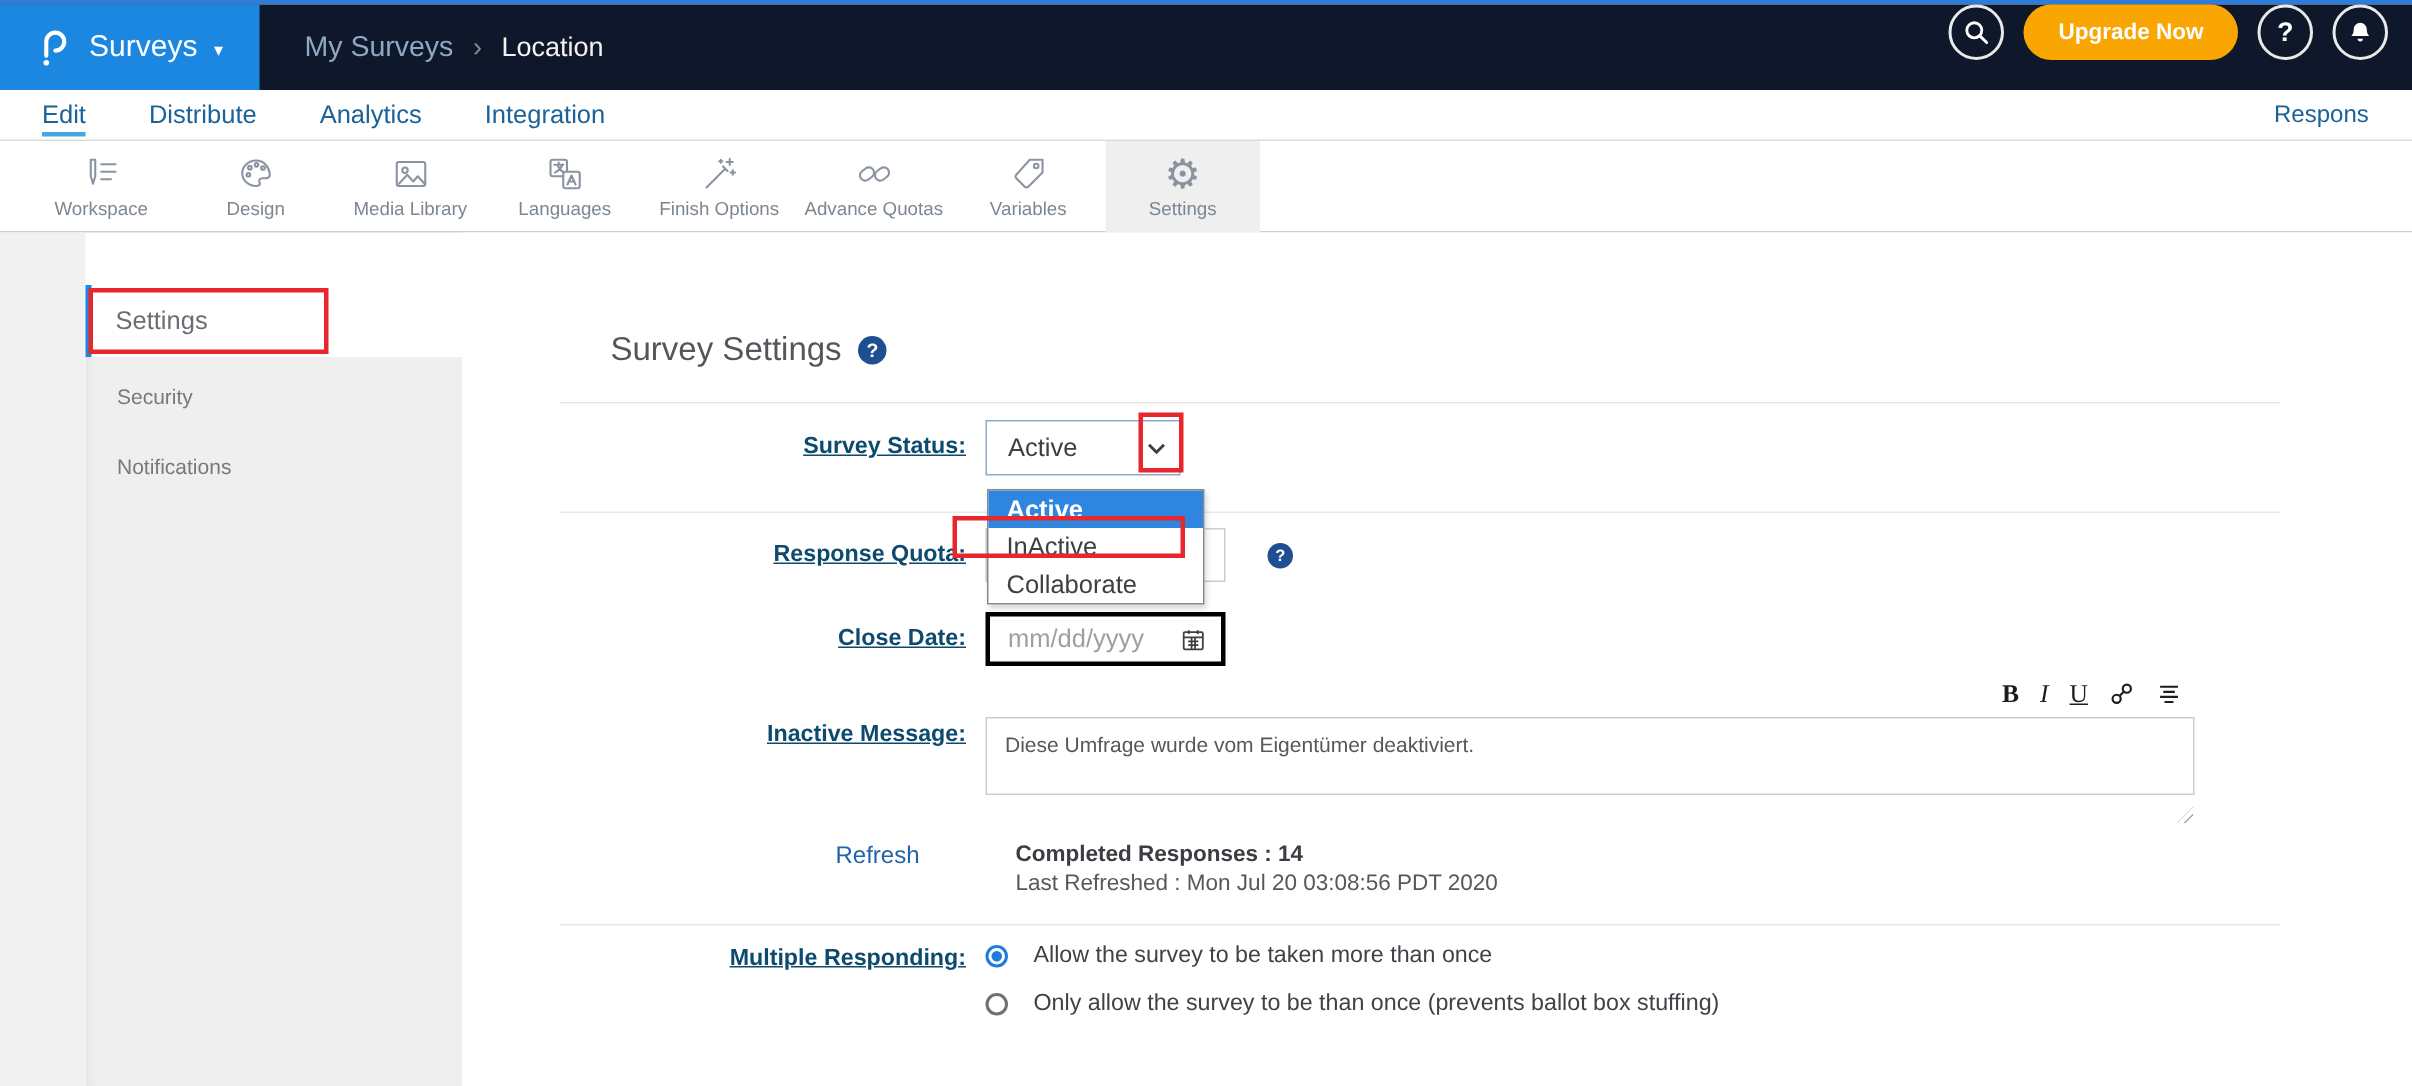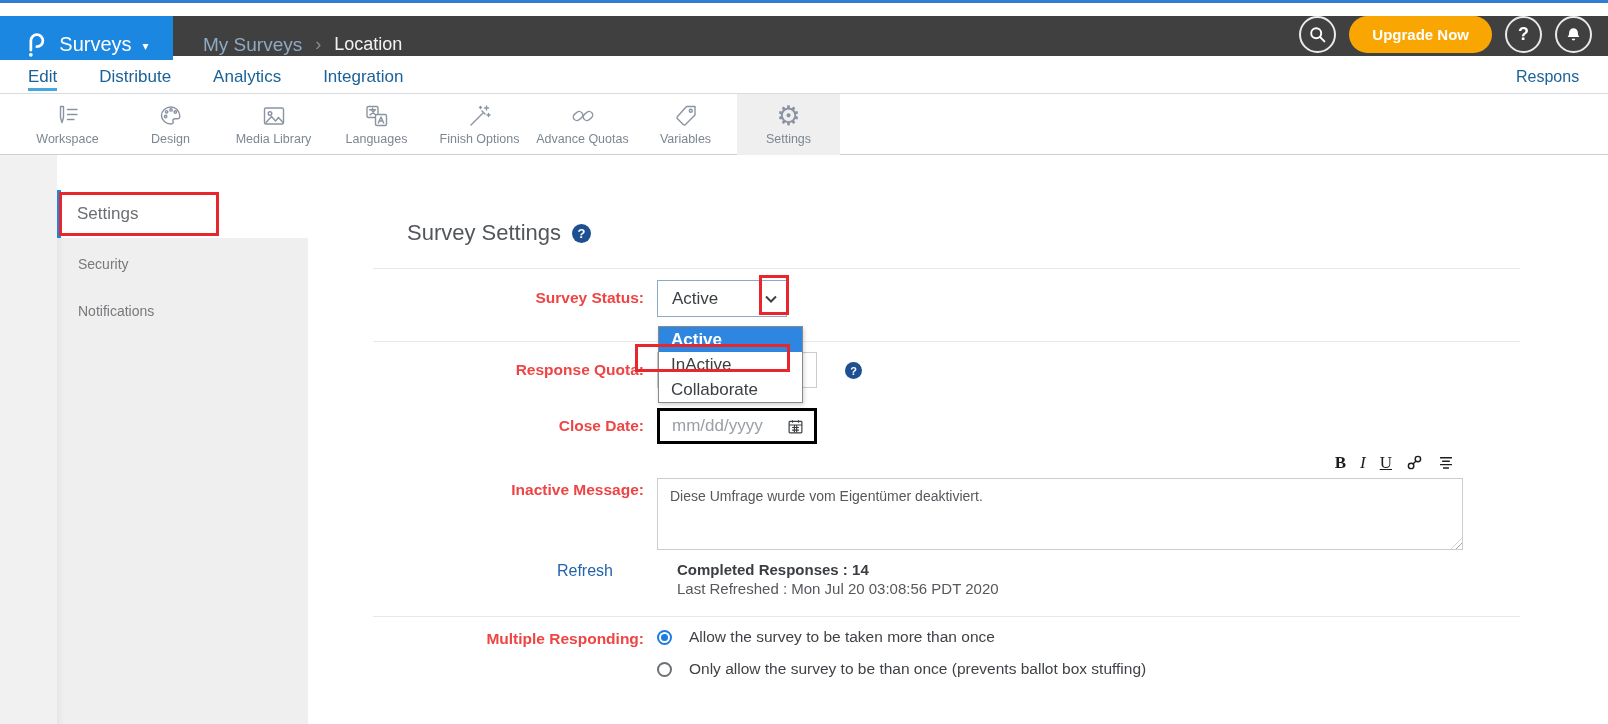--- a/index.html
+++ b/index.html
@@ -2,21 +2,21 @@
 <html><head>
 <meta charset="utf-8">
 <style>
   * { margin:0; padding:0; box-sizing:border-box; }
   html,body { width:1608px; height:724px; overflow:hidden; background:#fff;
     font-family:"Liberation Sans","DejaVu Sans",sans-serif; }
   #canvas { position:relative; width:1608px; height:724px; overflow:hidden; background:#fff; }
 
   
   .top-line{position:absolute;left:0;top:0;width:100%;height:3px;background:#2f7cd6;}
-  .header{position:absolute;left:0;top:16px;width:100%;height:40px;background:#404040;}
+  .header{position:absolute;left:0;top:3px;width:100%;height:57px;background:#0f172a;}
   .logo-box{position:absolute;left:0;top:0;width:173px;height:57px;background:#1b87e0;
     display:flex;align-items:center;justify-content:center;gap:11px;cursor:pointer;}
   .logo-box .product{color:#fff;font-size:20px;}
   .logo-box .caret{color:#fff;font-size:12px;margin-top:2px;}
   .breadcrumb{position:absolute;left:203px;top:0;height:57px;display:flex;align-items:center;gap:13px;}
   .bc-parent{color:#8fa9c4;font-size:19px;cursor:pointer;}
   .bc-sep{color:#8c8c8c;font-size:18px;}
   .bc-current{color:#f2f2f2;font-size:18px;}
   .header-right{position:absolute;right:16px;top:0;height:57px;display:flex;gap:13px;}
   .hcircle{width:37px;height:37px;border:2px solid #e9e9e9;border-radius:50%;
@@ -66,21 +66,21 @@
 
   
   .main{position:absolute;left:308px;top:155px;width:1300px;height:569px;background:#fff;}
   .page-title{position:absolute;left:99px;top:65px;display:flex;align-items:center;gap:11px;}
   .page-title h1{font-size:22px;font-weight:400;color:#53575b;}
   .help-badge{width:19px;height:19px;border-radius:50%;background:#1d4f91;color:#fff;font-weight:bold;
     font-size:13px;display:flex;align-items:center;justify-content:center;cursor:pointer;flex:0 0 auto;}
   .help-badge.small{width:17px;height:17px;font-size:11px;}
   .divider{position:absolute;left:65px;width:1147px;height:1px;background:#e8e8e8;}
   .flabel{position:absolute;left:65px;width:271px;text-align:right;font-weight:bold;
-    font-size:15.5px;color:#ef4444;line-height:16px;}
+    font-size:15.5px;color:#0c4a6e;line-height:16px;text-decoration:underline;}
 
   .status-select{position:absolute;left:349px;top:125px;width:130px;height:37px;background:#fff;
     border:1px solid #8fa8c8;display:flex;align-items:center;padding-left:14px;cursor:pointer;z-index:2;}
   .status-select .val{font-size:17px;color:#3c4043;}
   .status-select svg{position:absolute;right:9px;top:14px;stroke:#3c4043;fill:none;stroke-width:2;}
   .dropdown{position:absolute;left:350px;top:171px;width:145px;background:#fff;
     border:1px solid #8a8a8a;box-shadow:1px 2px 4px rgba(0,0,0,.18);z-index:6;}
   .dd-option{height:25px;line-height:25px;padding-left:12px;font-size:17px;color:#3c4043;cursor:pointer;}
   .dd-option.selected{background:#2e86e0;color:#fff;font-weight:bold;}
 
@@ -91,21 +91,21 @@
   .date-input{border:none;outline:none;flex:1;min-width:0;padding:0 0 0 12px;font-size:17px;
     color:#3c4043;font-family:inherit;}
   .date-input::placeholder{color:#9aa0a6;}
   .date-wrap svg{margin-right:10px;stroke:#3c4043;fill:none;stroke-width:1.4;flex:0 0 auto;}
 
   .format-bar{position:absolute;left:349px;top:297px;width:806px;height:20px;display:flex;
     justify-content:flex-end;align-items:center;gap:14px;padding-right:8px;}
   .fmt{font-family:"Liberation Serif","DejaVu Serif",serif;font-size:17px;color:#1d1d1d;cursor:pointer;line-height:1;}
   .fmt.i{font-style:italic;} .fmt.u{text-decoration:underline;} .fmt.b{font-weight:bold;}
   .format-bar svg{stroke:#1d1d1d;fill:none;stroke-width:1.7;cursor:pointer;}
-  .msg-area{position:absolute;left:349px;top:323px;width:806px;height:72px;border:1px solid #c9ccd0;
+  .msg-area{position:absolute;left:349px;top:323px;width:806px;height:52px;border:1px solid #c9ccd0;
     resize:none;outline:none;padding:9px 12px;font-size:14px;color:#55585c;font-family:inherit;background:#fff;}
   .resize-corner{position:absolute;left:1143px;top:383px;width:11px;height:11px;z-index:3;
     background:repeating-linear-gradient(135deg,transparent 0 3px,#a9a9a9 3px 4px);
     clip-path:polygon(100% 0,100% 100%,0 100%);pointer-events:none;}
 
   .refresh-link{position:absolute;left:65px;top:408px;width:271px;text-align:right;padding-right:31px;
     color:#2264a8;font-size:16px;cursor:pointer;line-height:16px;}
   .stat-bold{position:absolute;left:369px;top:406px;font-size:15px;font-weight:bold;color:#3a3d41;}
   .stat-sub{position:absolute;left:369px;top:425px;font-size:15px;color:#55585c;}
 

